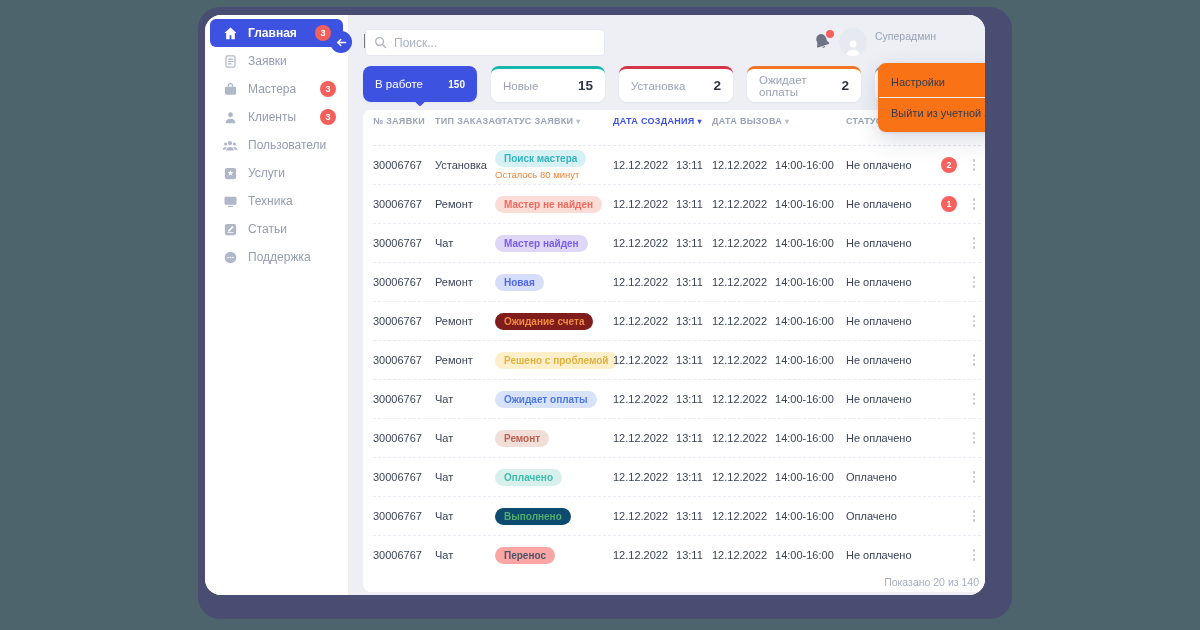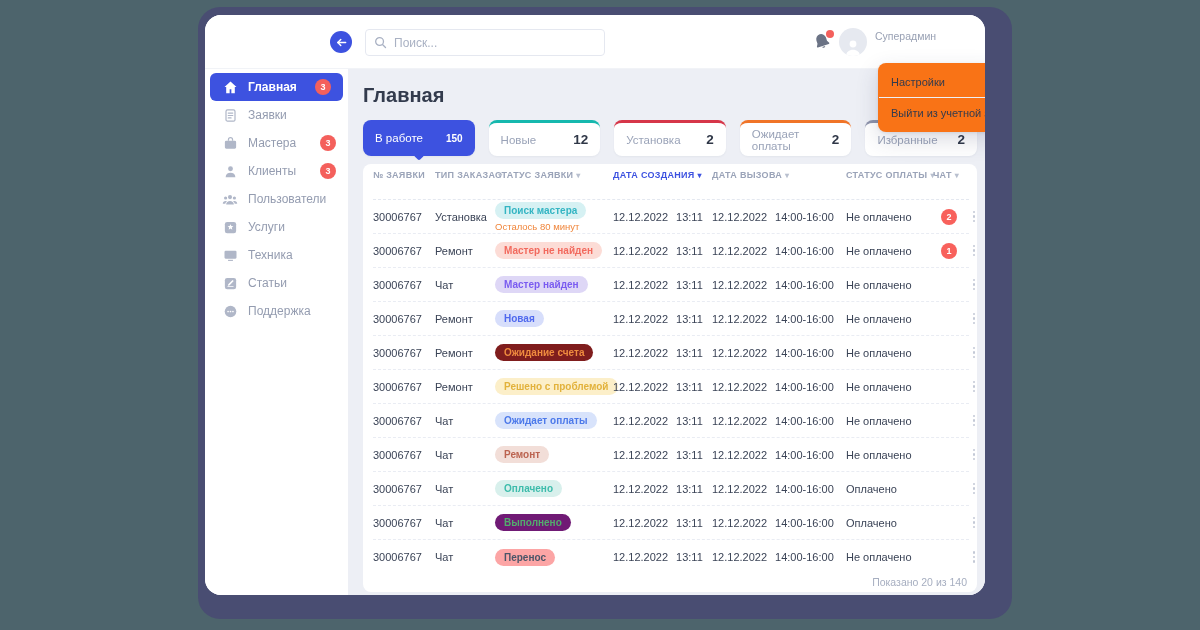--- a/index.html
+++ b/index.html
@@ -11,21 +11,21 @@
     -webkit-font-smoothing:antialiased;
   }
   
   .win-shadow {
     position:absolute; left:198px; top:7px; width:814px; height:612px;
     background:#494d72; border-radius:22px;
   }
   .window {
     position:absolute; left:205px; top:15px; width:780px; height:580px;
     border-radius:16px; overflow:hidden; background:#fff;
-    display:flex; flex-direction:column;
+    display:flex; 
   }
   
   .topbar {
     height:54px; background:#fff; border-bottom:1px solid #f1f3f7;
     position:relative; flex:0 0 auto;
   }
   .back-btn {
     position:absolute; left:125px; top:16px; width:22px; height:22px;
     border-radius:50%; background:#3d52e0; border:none; cursor:pointer;
     display:flex; align-items:center; justify-content:center;
@@ -295,21 +295,21 @@
     <div class="main">
       <h1 class="page-title">Главная</h1>
 
       <div class="tabs" id="tabs">
           <div class="tab active" style="">
             <span class="tab-label">В работе</span>
             <span class="tab-count">150</span>
           </div>
           <div class="tab" style="border-top-color: rgb(22, 184, 174);">
             <span class="tab-label">Новые</span>
-            <span class="tab-count">12</span>
+            <span class="tab-count">15</span>
           </div>
           <div class="tab" style="border-top-color: rgb(214, 54, 73);">
             <span class="tab-label">Установка</span>
             <span class="tab-count">2</span>
           </div>
           <div class="tab" style="border-top-color: rgb(240, 116, 40);">
             <span class="tab-label">Ожидает оплаты</span>
             <span class="tab-count">2</span>
           </div>
           <div class="tab" style="border-top-color: rgb(141, 147, 171);">
@@ -497,21 +497,21 @@
               <div class="kebab">
                 <i></i>
                 <i></i>
                 <i></i>
               </div>
             </div>
             <div class="tgrid trow">
               <div class="cell">30006767</div>
               <div class="cell">Чат</div>
               <div class="cell status-cell">
-                <span class="status-badge" style="background: #701a75; color: rgb(83, 172, 109);">Выполнено</span>
+                <span class="status-badge" style="background: #0c4a6e; color: rgb(83, 172, 109);">Выполнено</span>
               </div>
               <div class="cell date-cell"><span>12.12.2022</span><span>13:11</span></div>
               <div class="cell date-cell"><span>12.12.2022</span><span>14:00-16:00</span></div>
               <div class="cell">Оплачено</div>
               <div class="chat-cell"></div>
               <div class="kebab">
                 <i></i>
                 <i></i>
                 <i></i>
               </div>

